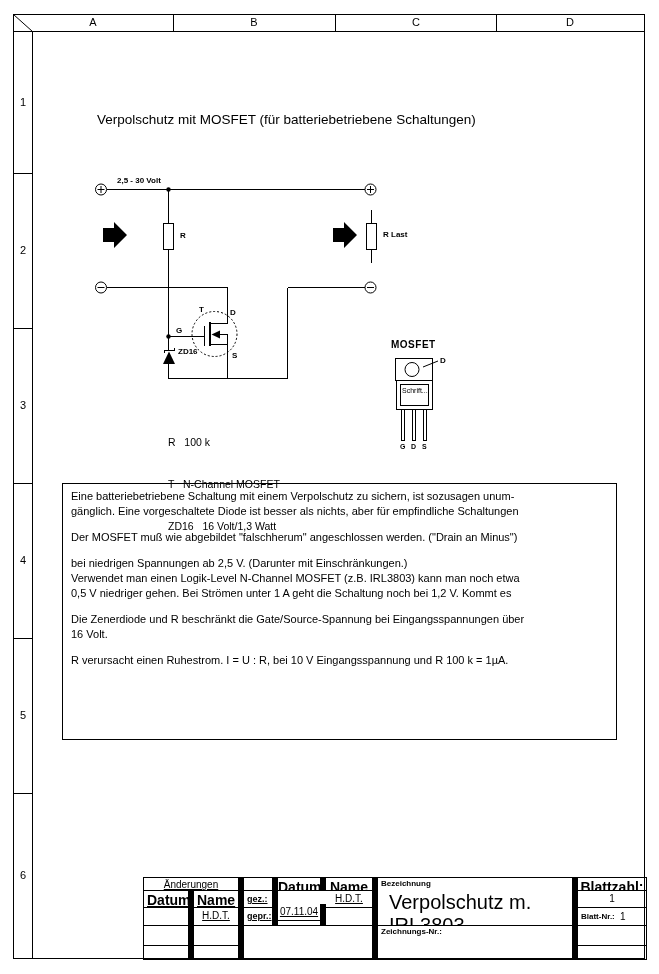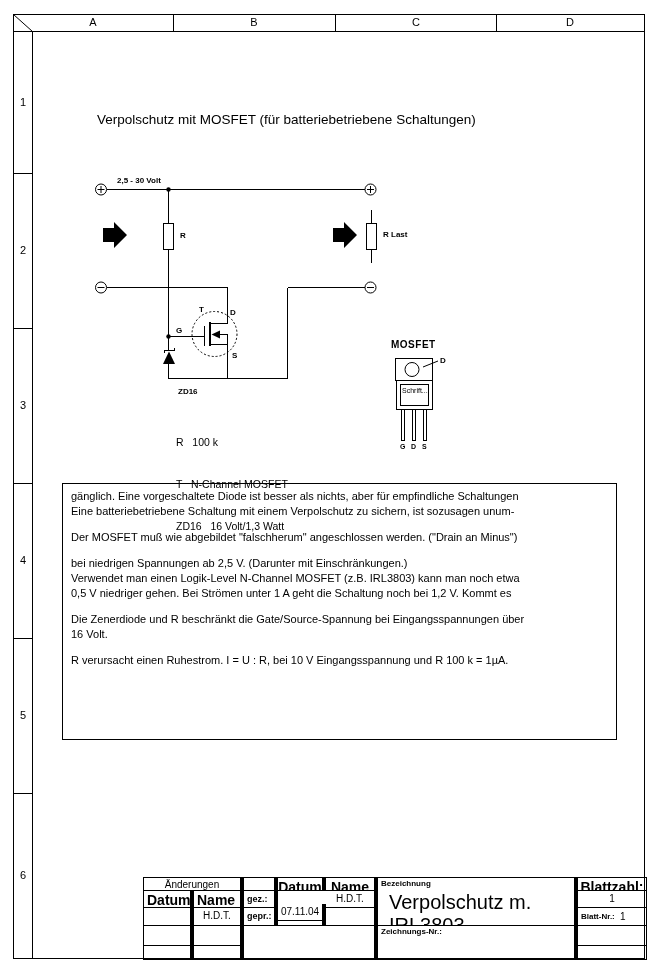--- a/index.html
+++ b/index.html
@@ -6,29 +6,29 @@
   .page{position:relative;width:659px;height:974px;background:#ffffff;overflow:hidden;
         font-family:"Liberation Sans",sans-serif;color:#000;}
   svg.art{position:absolute;left:0;top:0;}
   .t{position:absolute;color:#000;white-space:nowrap;font-family:"Liberation Sans",sans-serif;}
   .title{font-size:13.5px;}
   .sm{font-size:8px;font-weight:bold;}
   .tiny{font-size:7px;font-weight:bold;}
   .pkg{font-size:10px;font-weight:bold;letter-spacing:.5px;}
   .gridlab{font-size:11px;transform:translateX(-50%);}
   .rowlab{font-size:11px;width:14px;text-align:center;}
-  .parts{position:absolute;left:168px;top:407px;font-size:10.5px;line-height:14px;white-space:pre;margin-left:8px;}
+  .parts{position:absolute;left:168px;top:407px;font-size:10.5px;line-height:14px;white-space:pre;}
   .descbox{position:absolute;left:62px;top:483px;width:555px;height:257px;border:1px solid #000;
            box-sizing:border-box;padding:5px 0 0 8px;}
   .dline{font-size:11px;line-height:15px;height:15px;white-space:pre;}
   .dgap{height:11px;}
   
   .tblock{position:absolute;left:143px;top:877px;width:502px;height:81px;border:1px solid #000;box-sizing:content-box;}
   .tbc{position:absolute;box-sizing:border-box;overflow:hidden;font-family:"Liberation Sans",sans-serif;}
-  .br{border-right:4px solid #000000;}
+  .br{border-right:6px solid #000000;text-decoration:underline;}
   .bb{border-bottom:1px solid #000;}
   .lab8{font-size:14px;font-weight:bold;padding:1px 0 11px 3px;}
   .cen{text-align:center;}
   .v10{font-size:10px;padding-top:2px;}
   .aend{font-size:10px;padding-top:1px;}
   .gz{font-size:9px;font-weight:bold;padding:3px 0 0 3px;}
   .bzlab{position:absolute;left:3px;top:1px;font-size:8px;font-weight:bold;}
   .bzval{position:absolute;left:11px;top:13px;font-size:20px;}
   .bnval{position:absolute;left:42px;top:3px;font-size:10px;}
   .bnlab{position:absolute;left:3px;top:4px;font-size:8px;font-weight:bold;}
@@ -147,38 +147,38 @@
 
   <span class="t title" style="left:97px;top:112px;">Verpolschutz mit MOSFET (für batteriebetriebene Schaltungen)</span>
 
   <span class="t sm" style="left:117px;top:176px;">2,5 - 30 Volt</span>
   <span class="t sm" style="left:180px;top:231px;">R</span>
   <span class="t sm" style="left:383px;top:230px;">R Last</span>
   <span class="t sm" style="left:199px;top:305px;">T</span>
   <span class="t sm" style="left:230px;top:308px;">D</span>
   <span class="t sm" style="left:176px;top:326px;">G</span>
   <span class="t sm" style="left:232px;top:351px;">S</span>
-  <span class="t sm" style="left:178px;top:347px;margin-top:40px;">ZD16</span>
+  <span class="t sm" style="left:178px;top:347px;">ZD16</span>
 
   <span class="t pkg" style="left:391px;top:339px;">MOSFET</span>
   <span class="t sm" style="left:440px;top:356px;">D</span>
   <span class="t tiny" style="left:402px;top:387px;font-weight:normal;">Schrift...</span>
   <span class="t tiny" style="left:400px;top:443px;">G</span>
   <span class="t tiny" style="left:411px;top:443px;">D</span>
   <span class="t tiny" style="left:422px;top:443px;">S</span>
 
   <div class="parts">
     <div>R   100 k</div>
     <div>T   N-Channel MOSFET</div>
     <div>ZD16   16 Volt/1,3 Watt</div>
   </div>
 
   <div class="descbox">
+    <div class="dline">Eine batteriebetriebene Schaltung mit einem Verpolschutz zu sichern, ist sozusagen unum-</div>
     <div class="dline">gänglich. Eine vorgeschaltete Diode ist besser als nichts, aber für empfindliche Schaltungen</div>
-    <div class="dline">Eine batteriebetriebene Schaltung mit einem Verpolschutz zu sichern, ist sozusagen unum-</div>
     <div class="dline dgap"></div>
     <div class="dline">Der MOSFET muß wie abgebildet "falschherum" angeschlossen werden. ("Drain an Minus")</div>
     <div class="dline dgap"></div>
     <div class="dline">bei niedrigen Spannungen ab 2,5 V. (Darunter mit Einschränkungen.)</div>
     <div class="dline">Verwendet man einen Logik-Level N-Channel MOSFET (z.B. IRL3803) kann man noch etwa</div>
     <div class="dline">0,5 V niedriger gehen. Bei Strömen unter 1 A geht die Schaltung noch bei 1,2 V. Kommt es</div>
     <div class="dline dgap"></div>
     <div class="dline">Die Zenerdiode und R beschränkt die Gate/Source-Spannung bei Eingangsspannungen über</div>
     <div class="dline">16 Volt.</div>
     <div class="dline dgap"></div>

